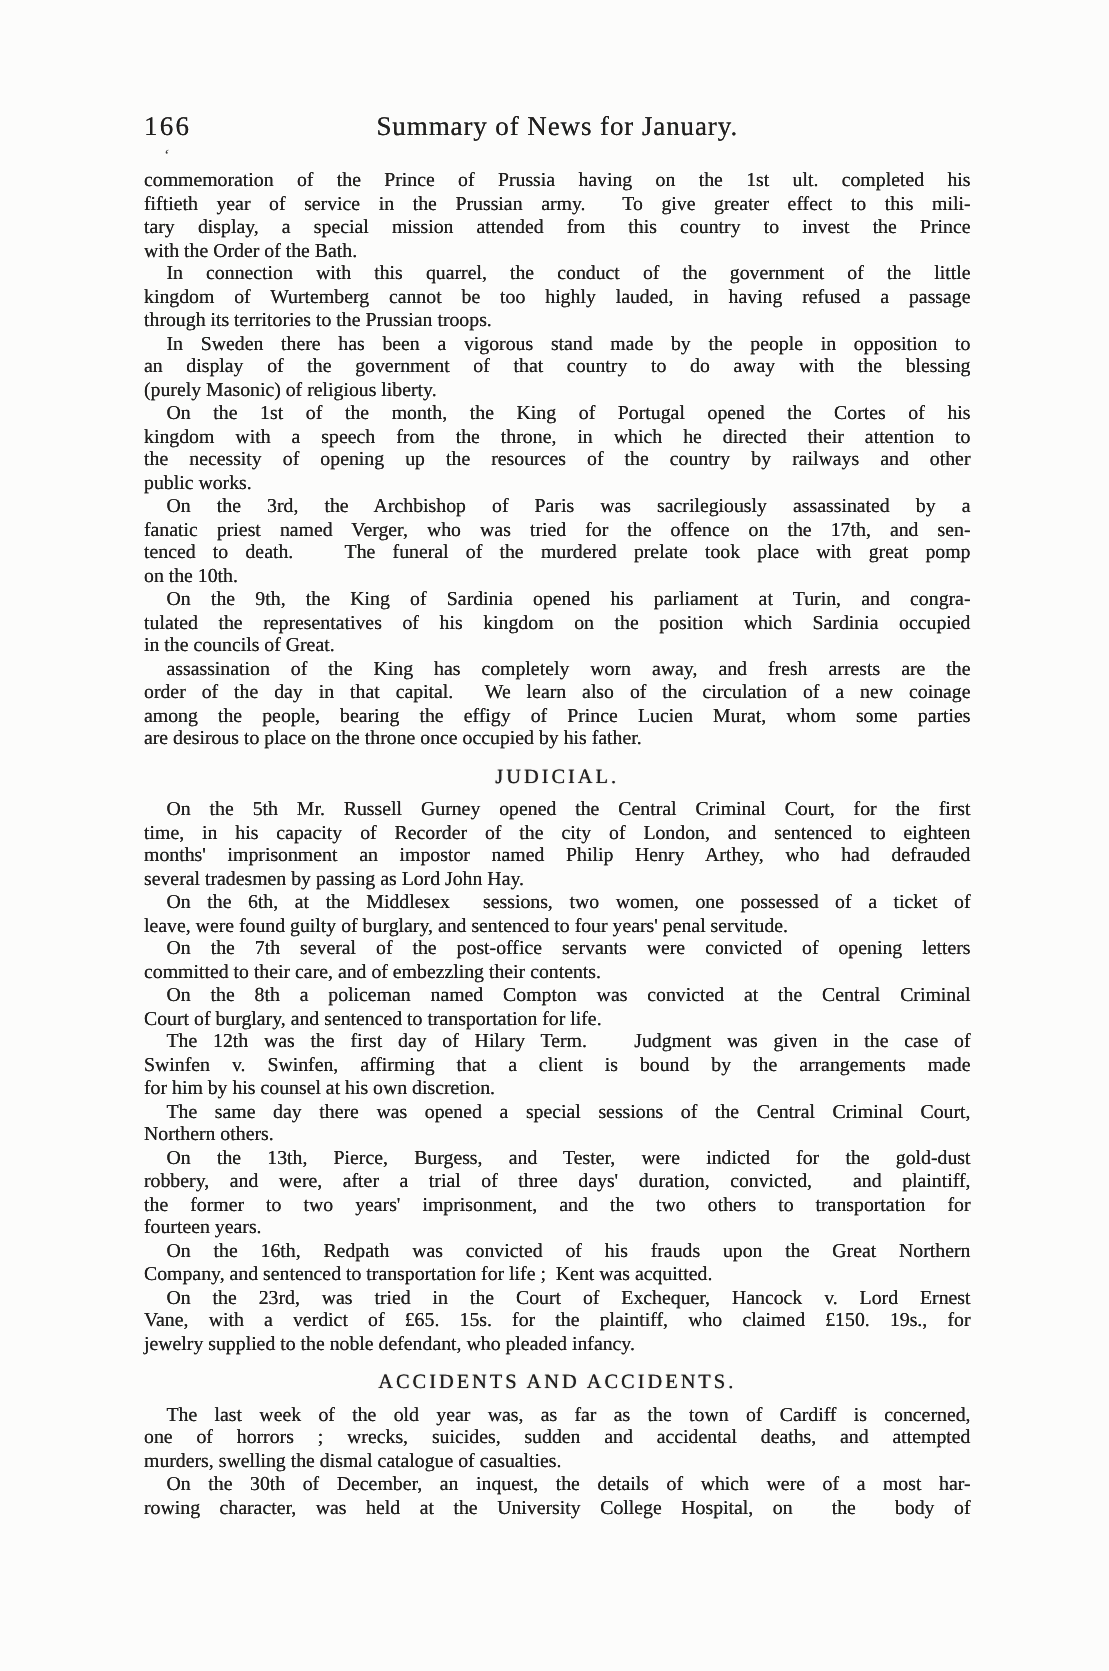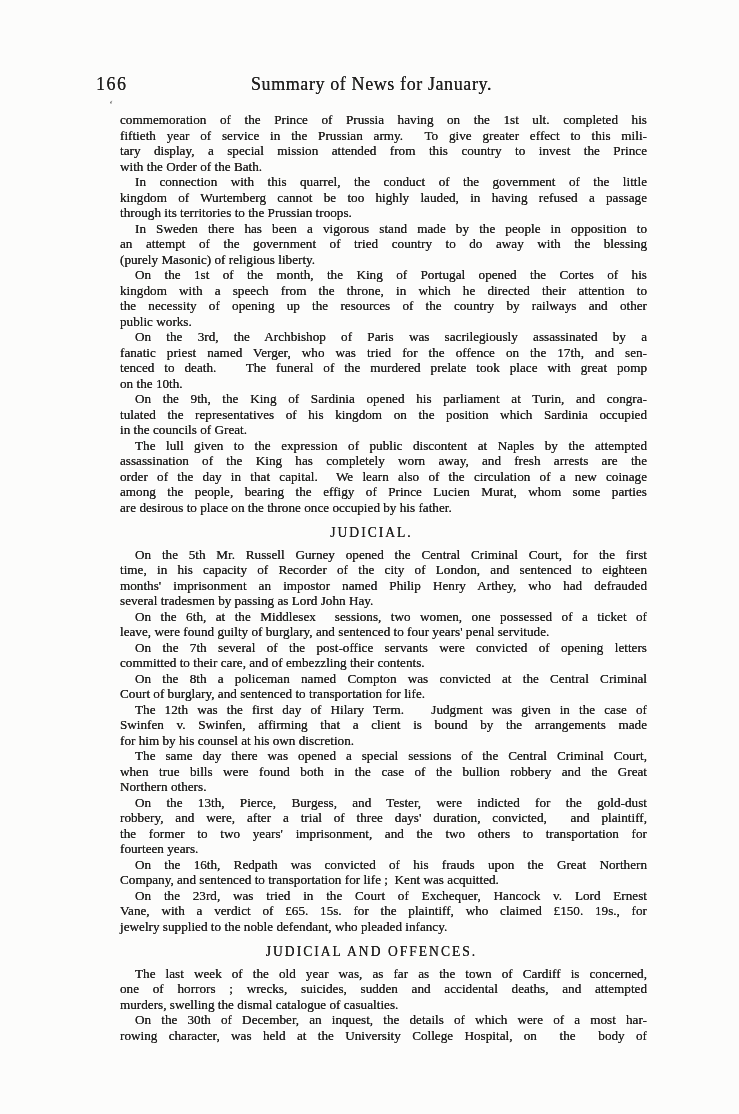--- a/index.html
+++ b/index.html
@@ -54,21 +54,20 @@
     line-height: 15.5px;
     text-shadow: 0 0 0.35px currentColor;
   }
   .para {
     margin: 0;
   }
   .line {
     text-align: justify;
     text-align-last: justify;
     white-space: pre-wrap;
-    margin-left: 24px;
   }
   .line.last {
     text-align-last: left;
   }
   .para .line:first-child {
     text-indent: 15px;
   }
   .para.no-indent .line:first-child {
     text-indent: 0;
   }
@@ -96,42 +95,41 @@
         <div class="line">tary display, a special mission attended from this country to invest the Prince</div>
         <div class="line last">with the Order of the Bath.</div>
       </div>
       <div class="para">
         <div class="line">In connection with this quarrel, the conduct of the government of the little</div>
         <div class="line">kingdom of Wurtemberg cannot be too highly lauded, in having refused a passage</div>
         <div class="line last">through its territories to the Prussian troops.</div>
       </div>
       <div class="para">
         <div class="line">In Sweden there has been a vigorous stand made by the people in opposition to</div>
-        <div class="line">an attempt of the government of tried country to do away with the blessing</div>
+        <div class="line">an display of the government of that country to do away with the blessing</div>
         <div class="line last">(purely Masonic) of religious liberty.</div>
       </div>
       <div class="para">
         <div class="line">On the 1st of the month, the King of Portugal opened the Cortes of his</div>
         <div class="line">kingdom with a speech from the throne, in which he directed their attention to</div>
         <div class="line">the necessity of opening up the resources of the country by railways and other</div>
         <div class="line last">public works.</div>
       </div>
       <div class="para">
         <div class="line">On the 3rd, the Archbishop of Paris was sacrilegiously assassinated by a</div>
         <div class="line">fanatic priest named Verger, who was tried for the offence on the 17th, and sen-</div>
         <div class="line">tenced to death.   The funeral of the murdered prelate took place with great pomp</div>
         <div class="line last">on the 10th.</div>
       </div>
       <div class="para">
         <div class="line">On the 9th, the King of Sardinia opened his parliament at Turin, and congra-</div>
         <div class="line">tulated the representatives of his kingdom on the position which Sardinia occupied</div>
         <div class="line last">in the councils of Great.</div>
       </div>
       <div class="para">
-        <div class="line">The lull given to the expression of public discontent at Naples by the attempted</div>
         <div class="line">assassination of the King has completely worn away, and fresh arrests are the</div>
         <div class="line">order of the day in that capital.  We learn also of the circulation of a new coinage</div>
         <div class="line">among the people, bearing the effigy of Prince Lucien Murat, whom some parties</div>
         <div class="line last">are desirous to place on the throne once occupied by his father.</div>
       </div>
       <div class="section-heading">JUDICIAL.</div>
       <div class="para">
         <div class="line">On the 5th Mr. Russell Gurney opened the Central Criminal Court, for the first</div>
         <div class="line">time, in his capacity of Recorder of the city of London, and sentenced to eighteen</div>
         <div class="line">months' imprisonment an impostor named Philip Henry Arthey, who had defrauded</div>
@@ -149,39 +147,38 @@
         <div class="line">On the 8th a policeman named Compton was convicted at the Central Criminal</div>
         <div class="line last">Court of burglary, and sentenced to transportation for life.</div>
       </div>
       <div class="para">
         <div class="line">The 12th was the first day of Hilary Term.   Judgment was given in the case of</div>
         <div class="line">Swinfen v. Swinfen, affirming that a client is bound by the arrangements made</div>
         <div class="line last">for him by his counsel at his own discretion.</div>
       </div>
       <div class="para">
         <div class="line">The same day there was opened a special sessions of the Central Criminal Court,</div>
-        <div class="line">when true bills were found both in the case of the bullion robbery and the Great</div>
         <div class="line last">Northern others.</div>
       </div>
       <div class="para">
         <div class="line">On the 13th, Pierce, Burgess, and Tester, were indicted for the gold-dust</div>
         <div class="line">robbery, and were, after a trial of three days' duration, convicted,  and plaintiff,</div>
         <div class="line">the former to two years' imprisonment, and the two others to transportation for</div>
         <div class="line last">fourteen years.</div>
       </div>
       <div class="para">
         <div class="line">On the 16th, Redpath was convicted of his frauds upon the Great Northern</div>
         <div class="line last">Company, and sentenced to transportation for life ;  Kent was acquitted.</div>
       </div>
       <div class="para">
         <div class="line">On the 23rd, was tried in the Court of Exchequer, Hancock v. Lord Ernest</div>
         <div class="line">Vane, with a verdict of £65. 15s. for the plaintiff, who claimed £150. 19s., for</div>
         <div class="line last">jewelry supplied to the noble defendant, who pleaded infancy.</div>
       </div>
-      <div class="section-heading">JUDICIAL AND OFFENCES.</div>
+      <div class="section-heading">ACCIDENTS AND ACCIDENTS.</div>
       <div class="para">
         <div class="line">The last week of the old year was, as far as the town of Cardiff is concerned,</div>
         <div class="line">one of horrors ; wrecks, suicides, sudden and accidental deaths, and attempted</div>
         <div class="line last">murders, swelling the dismal catalogue of casualties.</div>
       </div>
       <div class="para">
         <div class="line">On the 30th of December, an inquest, the details of which were of a most har-</div>
         <div class="line">rowing character, was held at the University College Hospital, on  the  body of</div>
       </div>
     </div>

